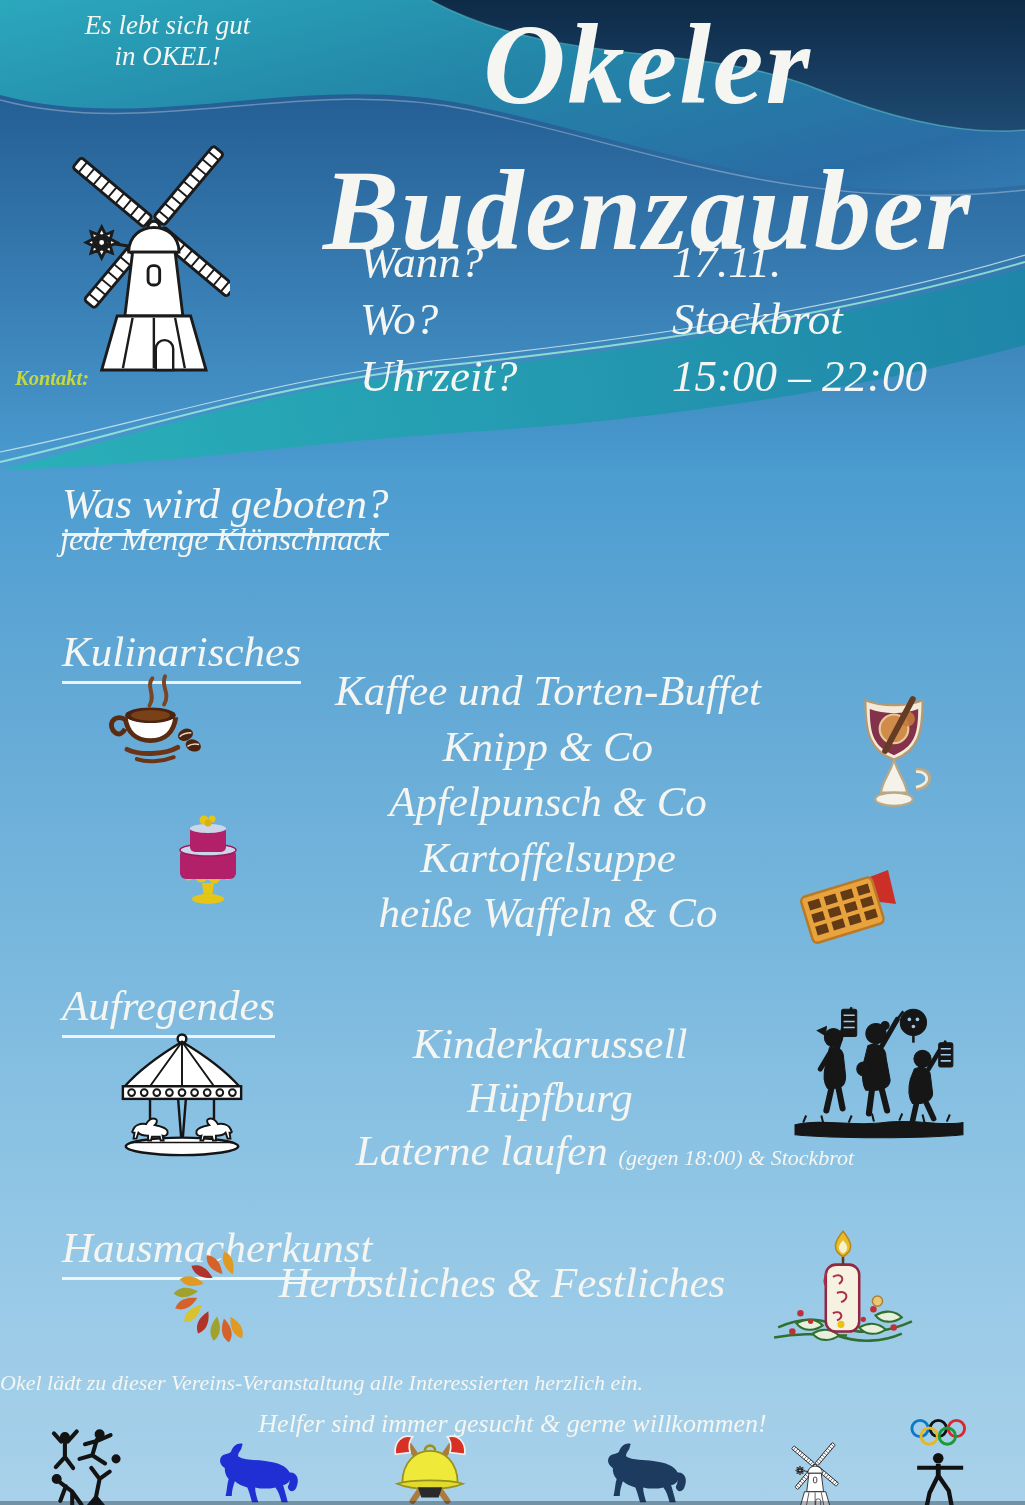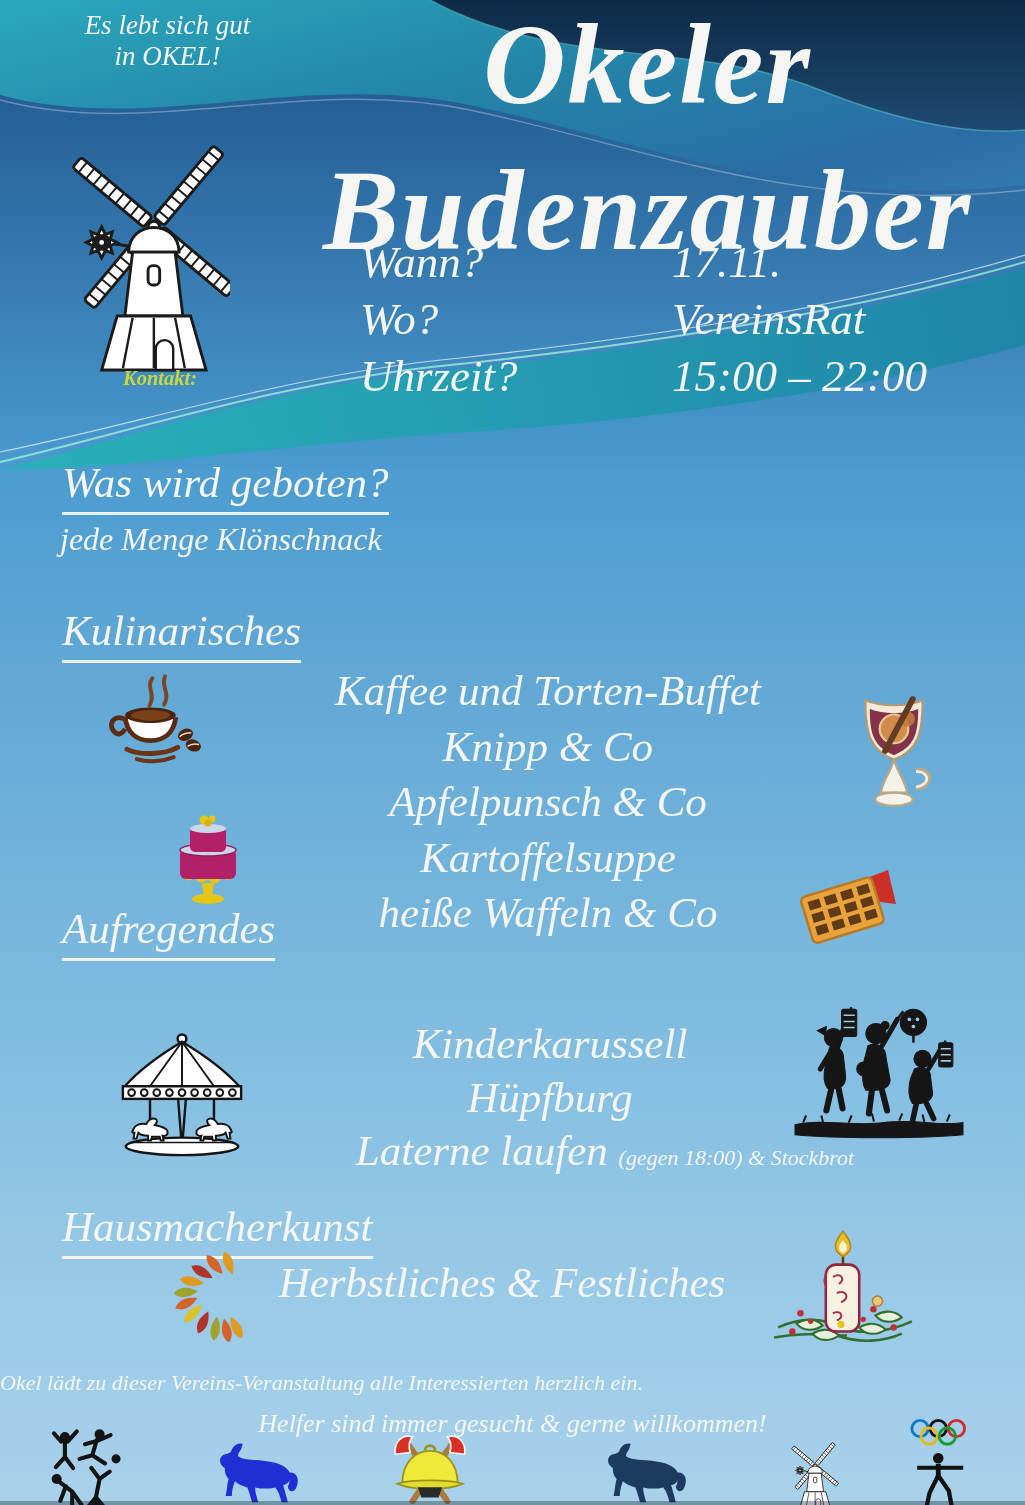--- a/index.html
+++ b/index.html
@@ -18,38 +18,39 @@
   }
   #poster::after{
     content:"";position:absolute;left:0;bottom:0;width:100%;height:4px;
     background:rgba(18,28,40,.35);
   }
   .abs{position:absolute;}
   .h-underline{
     display:inline-block;
     padding-bottom:5px;
     border-bottom:3px solid rgba(247,249,246,.92);
+    margin-top:21px;
   }
   #header-waves{position:absolute;left:0;top:0;width:1025px;height:470px;}
   #tagline{left:35px;top:10px;width:265px;font-size:27px;line-height:1.16;text-align:center;}
   #windmill-main{left:70px;top:82px;width:160px;height:290px;}
   #contact{left:15px;top:366px;width:290px;font-size:20.5px;font-weight:bold;
-    color:#c6d83c;line-height:1.25;text-align:center;}
+    color:#c6d83c;line-height:1.25;text-align:left;}
   #title{left:270px;top:0;width:755px;text-align:center;font-weight:700;letter-spacing:2px;}
   #title .t1{font-size:114px;line-height:114px;margin-top:8px;}
   #title .t2{font-size:114px;line-height:114px;margin-top:32px;}
   #details{left:360px;top:234px;width:620px;font-size:45px;line-height:57px;}
   .qa-row{display:flex;}
   .qa-row .q{display:inline-block;width:312px;}
   .heading{font-size:43px;}
   #offer-heading{left:62px;top:458px;}
   #offer-item{left:60px;top:521px;width:890px;font-size:32px;text-align:left;}
   #kul-heading{left:62px;top:606px;}
   #kul-list{left:148px;top:663px;width:800px;font-size:43px;line-height:55.5px;text-align:center;}
-  #auf-heading{left:62px;top:904px;}
+  #auf-heading{left:62px;top:960px;}
   #auf-list{left:150px;top:1017px;width:800px;font-size:43px;line-height:54px;text-align:center;}
   #laterne-line{left:205px;top:1126px;width:800px;text-align:center;}
   #laterne-line .big{font-size:43px;}
   #laterne-line .small{font-size:22px;text-align:right;}
   #haus-heading{left:62px;top:1202px;}
   #haus-item{left:102px;top:1258px;width:800px;font-size:43px;text-align:center;}
   #footer-invite{left:0;top:1370px;width:1025px;font-size:22px;text-align:left;}
   #footer-helpers{left:0;top:1409px;width:1025px;font-size:26px;text-align:center;}
   
   #coffee-icon{left:92px;top:672px;width:112px;height:108px;}
@@ -154,21 +155,21 @@
     <div class="t2">Budenzauber</div>
   </div>
 
   <div class="abs" id="details">
     <div class="qa-row">
       <span class="q">Wann?</span>
       <span class="a">17.11.</span>
     </div>
     <div class="qa-row">
       <span class="q">Wo?</span>
-      <span class="a">VereinsRat</span>
+      <span class="a">Stockbrot</span>
     </div>
     <div class="qa-row">
       <span class="q">Uhrzeit?</span>
       <span class="a">15:00 – 22:00</span>
     </div>
   </div>
 
   <div class="abs heading" id="offer-heading">
     <span class="h-underline">Was wird geboten?</span>
   </div>

